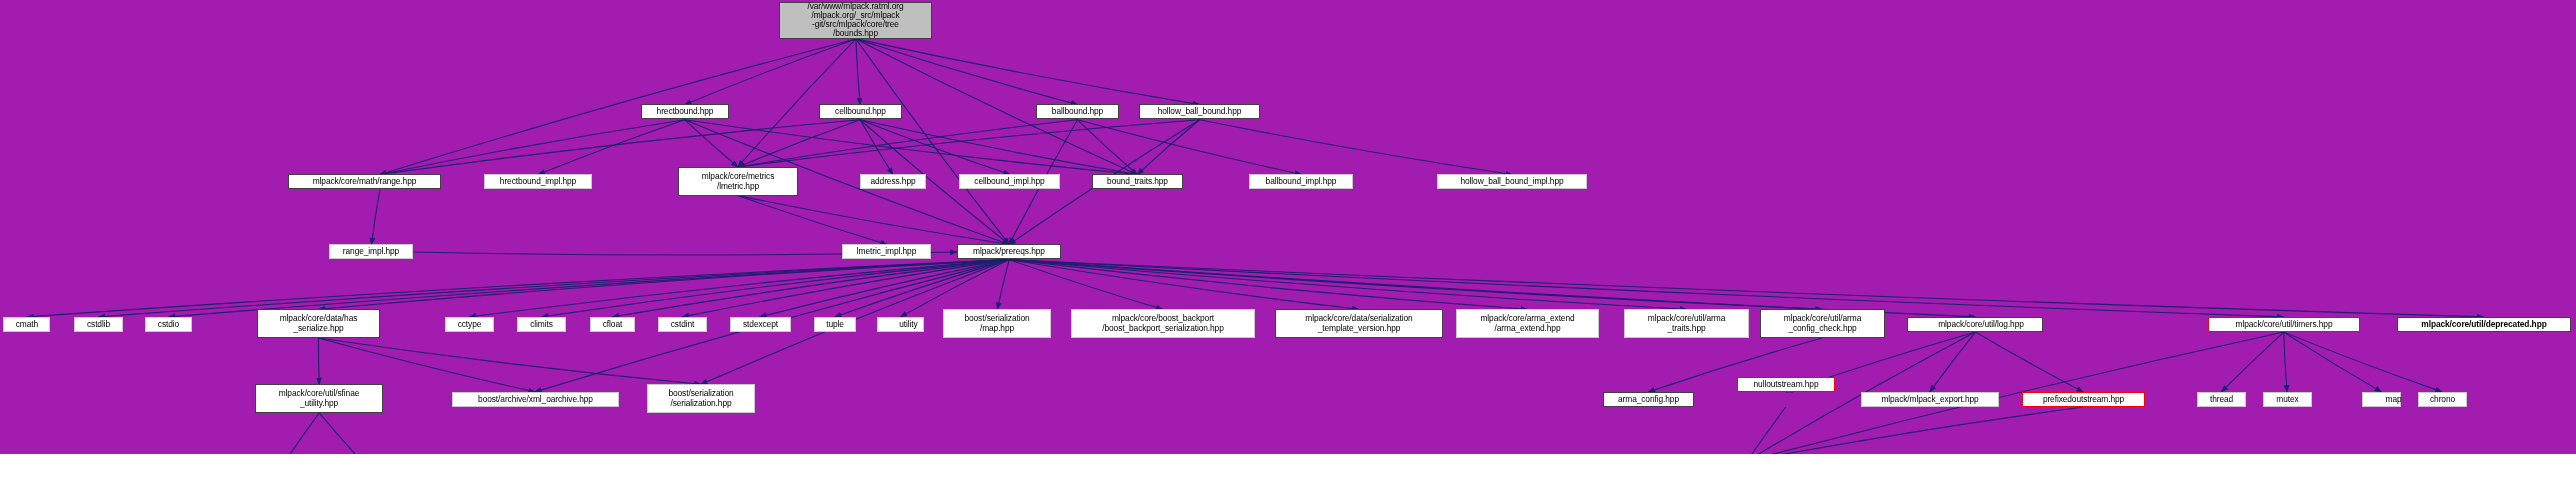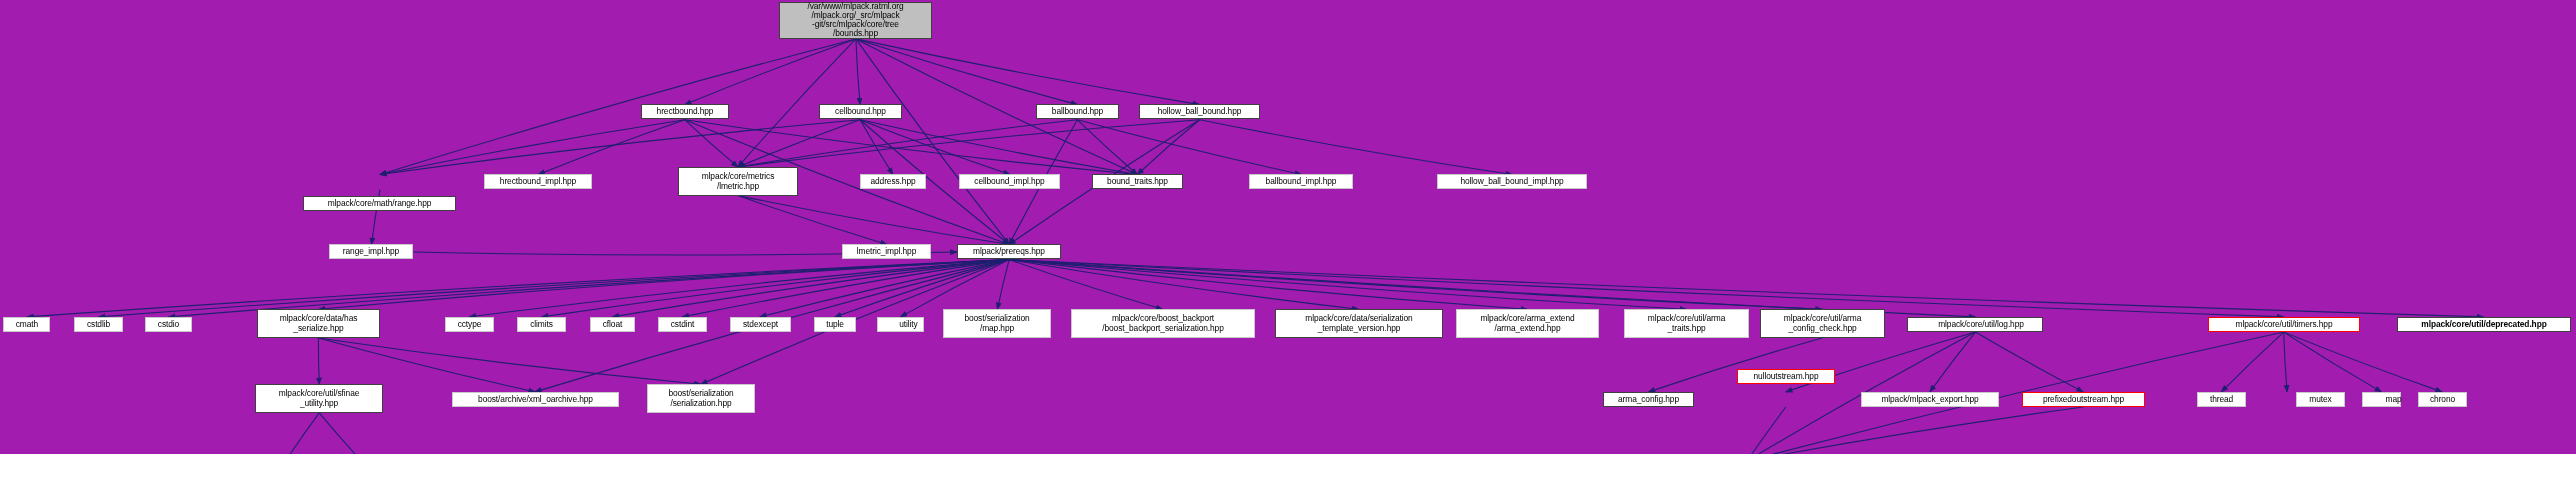--- a/index.html
+++ b/index.html
@@ -135,21 +135,21 @@
   </svg>
   <div id="node-layer">
       <div class="node root" style="left: 779px; top: 1.7px; width: 153px; height: 37px;">/var/www/mlpack.ratml.org
 /mlpack.org/_src/mlpack
 -git/src/mlpack/core/tree
 /bounds.hpp</div>
       <div class="node strong" style="left: 641px; top: 104px; width: 88px; height: 15px;">hrectbound.hpp</div>
       <div class="node strong" style="left: 819px; top: 104px; width: 83px; height: 15px;">cellbound.hpp</div>
       <div class="node strong" style="left: 1036px; top: 104px; width: 83px; height: 15px;">ballbound.hpp</div>
       <div class="node strong" style="left: 1139px; top: 104px; width: 121px; height: 15px;">hollow_ball_bound.hpp</div>
-      <div class="node strong" style="left: 303px; top: 174px; width: 153px; height: 15px; margin-top: 22px;">mlpack/core/math/range.hpp</div>
+      <div class="node strong" style="left: 288px; top: 174px; width: 153px; height: 15px;">mlpack/core/math/range.hpp</div>
       <div class="node " style="left: 484px; top: 174px; width: 108px; height: 15px;">hrectbound_impl.hpp</div>
       <div class="node strong" style="left: 678px; top: 167px; width: 120px; height: 29px;">mlpack/core/metrics
 /lmetric.hpp</div>
       <div class="node " style="left: 860px; top: 174px; width: 66px; height: 15px;">address.hpp</div>
       <div class="node " style="left: 959px; top: 174px; width: 101px; height: 15px;">cellbound_impl.hpp</div>
       <div class="node strong" style="left: 1092px; top: 174px; width: 91px; height: 15px;">bound_traits.hpp</div>
       <div class="node " style="left: 1249px; top: 174px; width: 104px; height: 15px;">ballbound_impl.hpp</div>
       <div class="node " style="left: 1437px; top: 174px; width: 150px; height: 15px;">hollow_ball_bound_impl.hpp</div>
       <div class="node " style="left: 329px; top: 244px; width: 84px; height: 15px;">range_impl.hpp</div>
       <div class="node " style="left: 842px; top: 244px; width: 89px; height: 15px;">lmetric_impl.hpp</div>
@@ -180,25 +180,25 @@
 _config_check.hpp</div>
       <div class="node strong" style="left: 1907px; top: 317px; width: 136px; height: 15px; padding-left: 12px;">mlpack/core/util/log.hpp</div>
       <div class="node red" style="left: 2208px; top: 317px; width: 152px; height: 15px;">mlpack/core/util/timers.hpp</div>
       <div class="node strong" style="left: 2397px; top: 317px; width: 174px; height: 15px; font-weight: bold;">mlpack/core/util/deprecated.hpp</div>
       <div class="node strong" style="left: 255px; top: 384px; width: 128px; height: 29px;">mlpack/core/util/sfinae
 _utility.hpp</div>
       <div class="node " style="left: 452px; top: 392px; width: 167px; height: 15px;">boost/archive/xml_oarchive.hpp</div>
       <div class="node " style="left: 647px; top: 384px; width: 108px; height: 29px;">boost/serialization
 /serialization.hpp</div>
       <div class="node strong" style="left: 1603px; top: 392px; width: 91px; height: 15px;">arma_config.hpp</div>
-      <div class="node red" style="left: 1737px; top: 369px; width: 98px; height: 15px;">nulloutstream.hpp</div>
+      <div class="node red" style="left: 1737px; top: 377px; width: 98px; height: 15px;">nulloutstream.hpp</div>
       <div class="node " style="left: 1861px; top: 392px; width: 138px; height: 15px;">mlpack/mlpack_export.hpp</div>
       <div class="node red" style="left: 2022px; top: 392px; width: 123px; height: 15px;">prefixedoutstream.hpp</div>
       <div class="node " style="left: 2197px; top: 392px; width: 49px; height: 15px;">thread</div>
-      <div class="node " style="left: 2263px; top: 392px; width: 49px; height: 15px; margin-left: 33px;">mutex</div>
+      <div class="node " style="left: 2263px; top: 392px; width: 49px; height: 15px;">mutex</div>
       <div class="node " style="left: 2362px; top: 392px; width: 39px; height: 15px; padding-left: 24px;">map</div>
       <div class="node " style="left: 2418px; top: 392px; width: 49px; height: 15px;">chrono</div>
       <div class="node " style="left: 265px; top: 461px; width: 49px; height: 15px;">cstring</div>
       <div class="node " style="left: 329px; top: 461px; width: 66px; height: 15px;">type_traits</div>
       <div class="node " style="left: 1724px; top: 461px; width: 47px; height: 15px;">string</div>
     </div>
 </div>
 
 
 </body></html>

